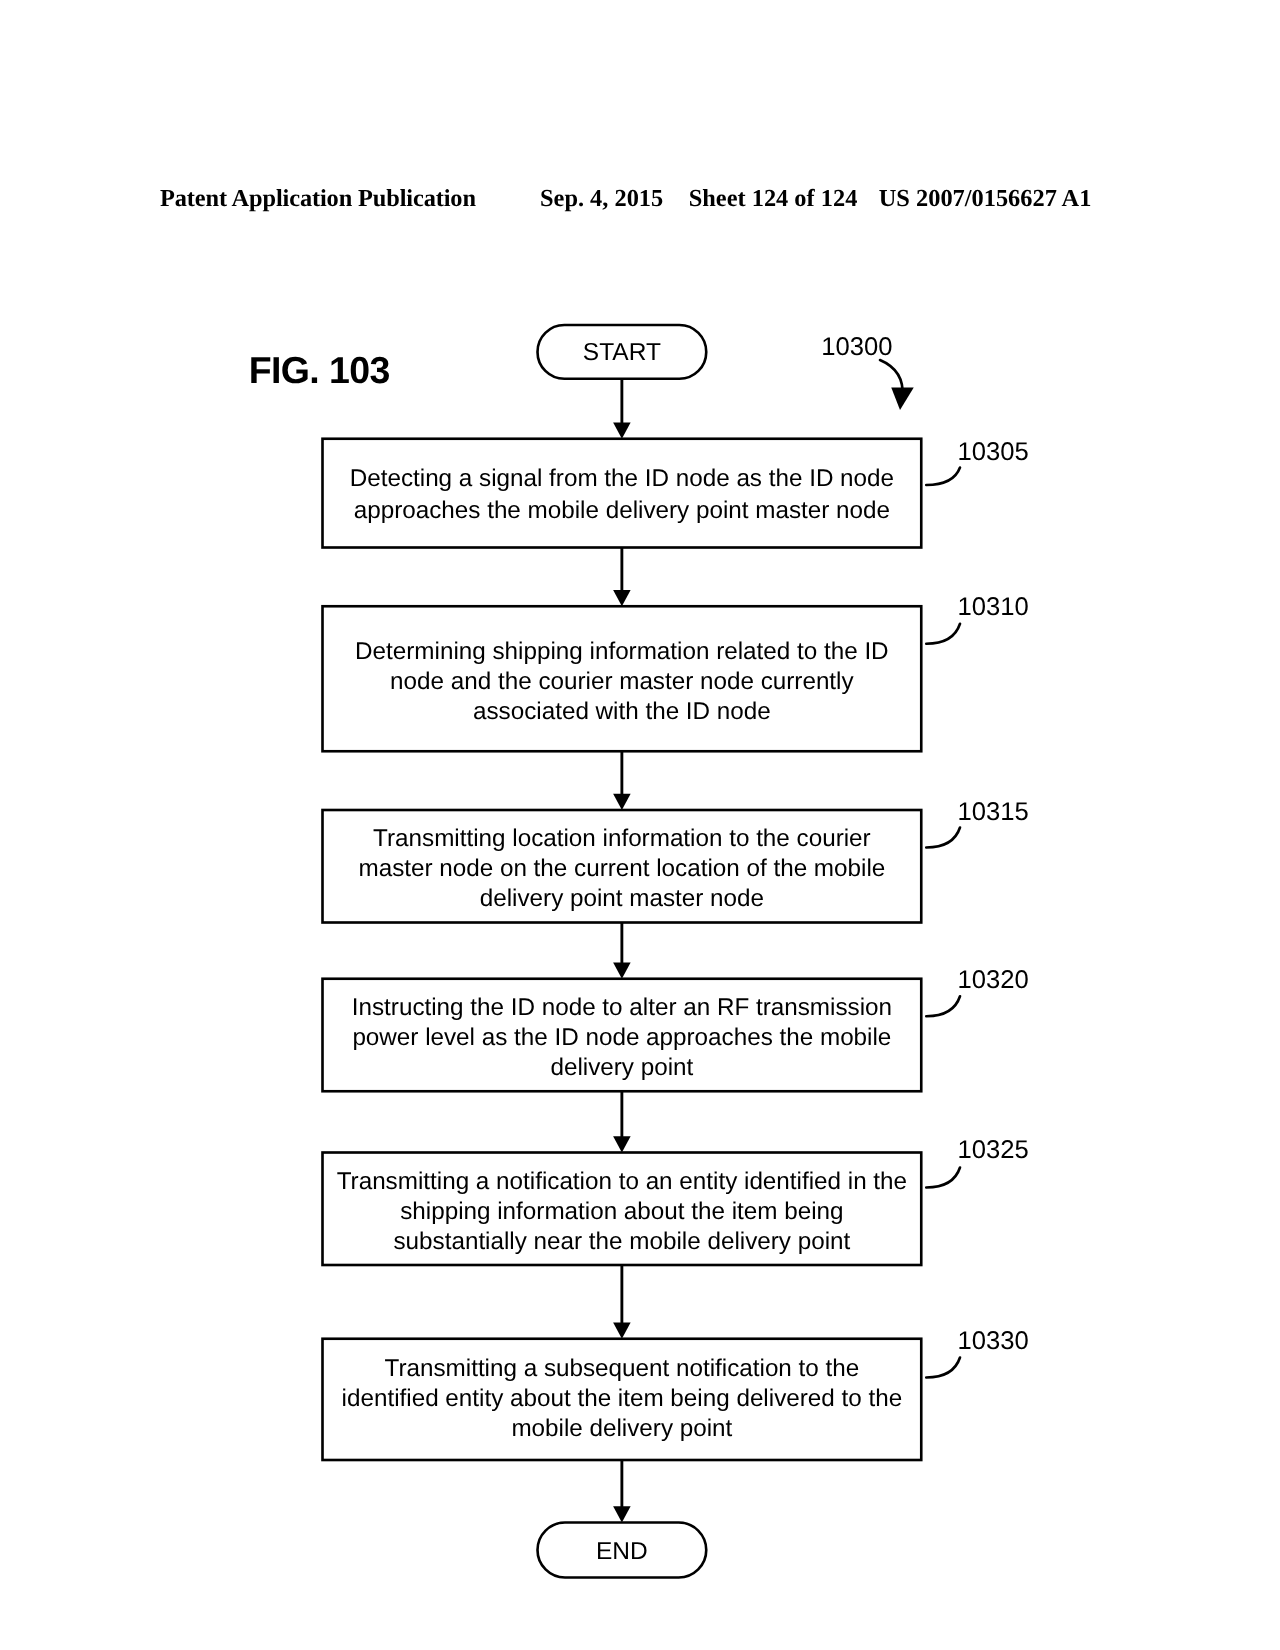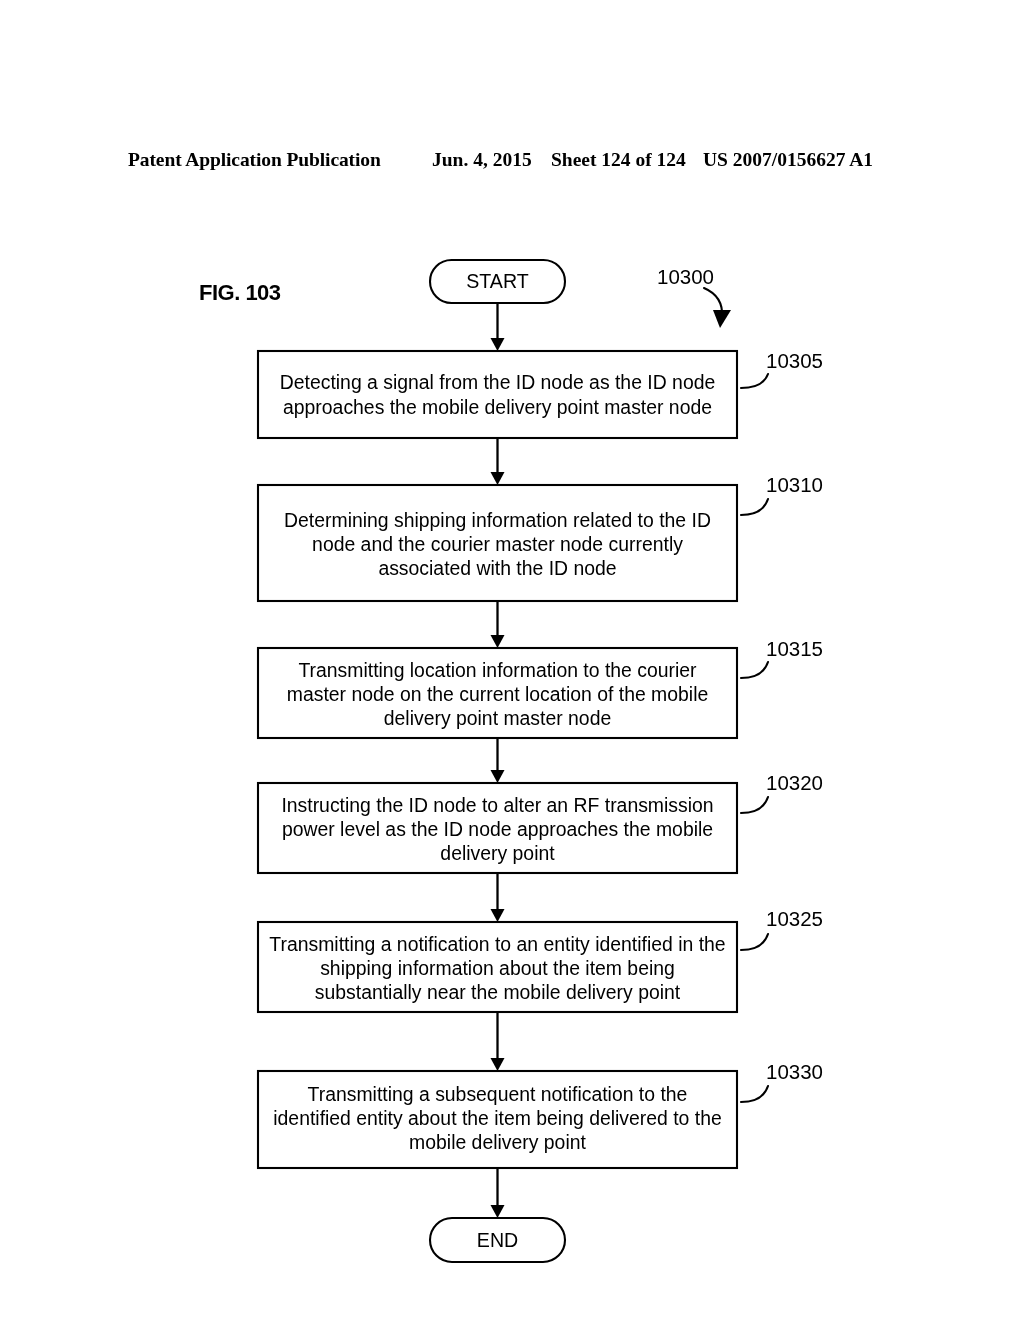--- a/index.html
+++ b/index.html
@@ -56,21 +56,21 @@
     position: absolute;
     left: 703px;
   }
   
   .fig-label {
     position: absolute;
     left: 199px;
     top: 220px;
     font-family: "Liberation Sans", sans-serif;
     font-weight: bold;
-    font-size: 22px;
+    font-size: 30px;
     letter-spacing: -0.5px;
     color: #000;
   }
   
   svg.flow {
     position: absolute;
     left: 0;
     top: 0;
     width: 1024px;
     height: 1320px;
@@ -111,21 +111,21 @@
     fill: #000000;
   }
 </style>
 </head>
 <body>
 
 <div class="page">
 
   <div class="pub-header">
     <span class="hdr-title">Patent Application Publication</span>
-    <span class="hdr-date">Jun. 4, 2015</span>
+    <span class="hdr-date">Sep. 4, 2015</span>
     <span class="hdr-sheet">Sheet 124 of 124</span>
     <span class="hdr-patno">US 2007/0156627 A1</span>
   </div>
 
   <div class="fig-label">FIG. 103</div>
 
   <svg class="flow" viewBox="0 0 1024 1320">
 
     <g>
       <text class="ref-num" x="657" y="224">10300</text>

